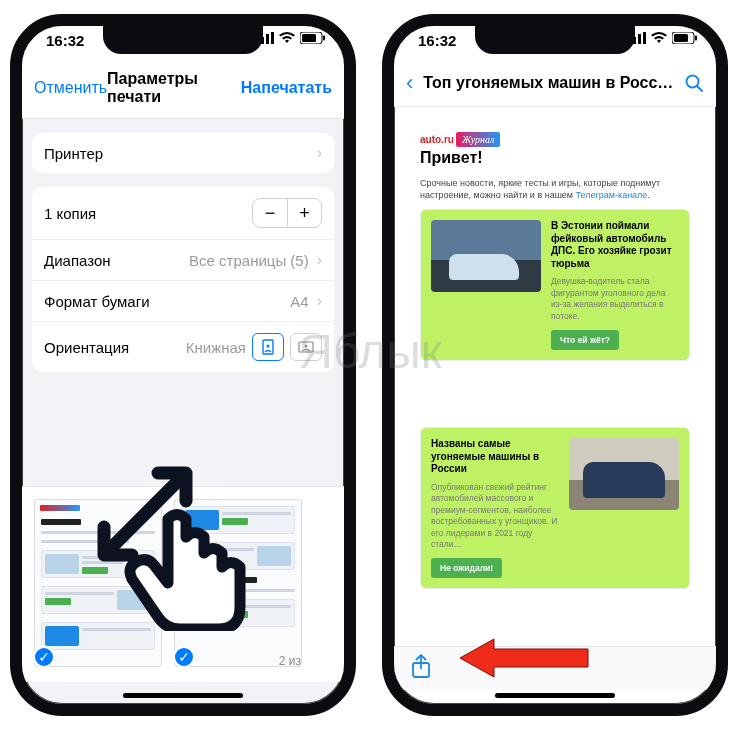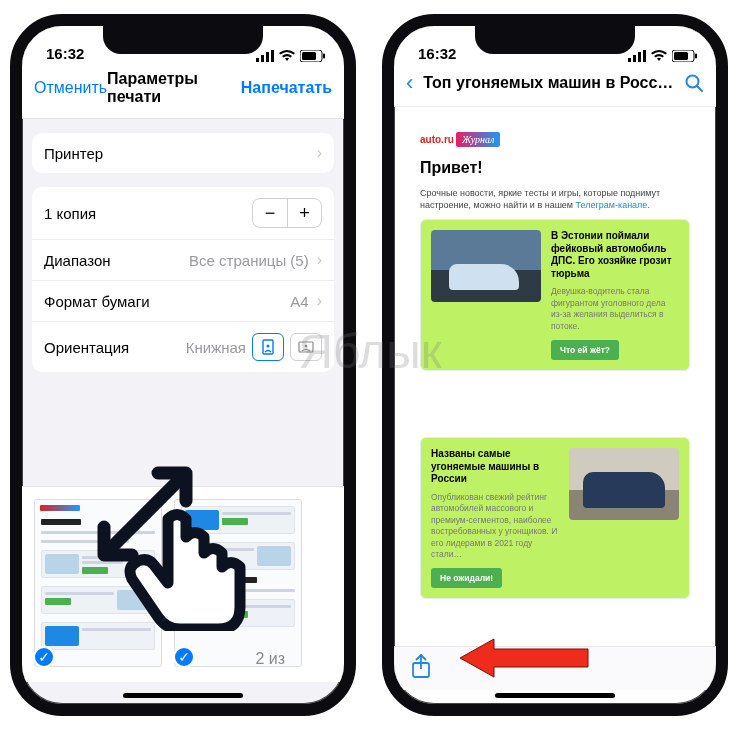--- a/index.html
+++ b/index.html
@@ -3,45 +3,45 @@
 <meta charset="utf-8">
 <style>
   * { box-sizing: border-box; margin: 0; padding: 0; font-family: -apple-system, "Helvetica Neue", Arial, sans-serif; }
   body { background: #fff; width: 740px; height: 731px; position: relative; }
   .watermark { position: absolute; left: 50%; top: 48%; transform: translate(-50%,-50%); font-size: 48px; color: rgba(120,120,120,0.25); pointer-events: none; z-index: 50; }
   .phone { position: absolute; width: 346px; height: 702px; border: 12px solid #0b0b10; border-radius: 52px; background: #f2f2f7; box-shadow: 0 0 0 1px #444 inset; overflow: hidden; }
   .phone.left { left: 10px; top: 14px; }
   .phone.right { left: 382px; top: 14px; }
   .notch { position:absolute; top:0; left:50%; transform:translateX(-50%); width: 160px; height: 28px; background:#0b0b10; border-bottom-left-radius: 18px; border-bottom-right-radius: 18px; z-index: 20;}
   .homebar { position:absolute; bottom:6px; left:50%; transform:translateX(-50%); width:120px; height:5px; background:#000; border-radius:3px; z-index: 30;}
-  .status { display:flex; justify-content:space-between; align-items:flex-end; height:36px; padding: 6px 18px 0 24px; font-size: 15px; font-weight: 600; color:#000; background:#fff;}
+  .status { display:flex; justify-content:space-between; align-items:flex-start; height:36px; padding: 6px 18px 0 24px; font-size: 15px; font-weight: 600; color:#000; background:#fff;}
   .sicons { display:flex; gap:5px; align-items:center; }
   .navbar { display:flex; align-items:center; justify-content:space-between; padding: 8px 12px 12px; background:#fff; border-bottom:1px solid #e3e3e8;}
   .navtitle { font-size: 16px; font-weight: 600; color:#000;}
   .navbtn { color:#007aff; font-size: 16px; text-align: center; }
   .navbtn.bold { font-weight: 600; padding-left: 29px; }
   .section { margin: 14px 10px 0; background:#fff; border-radius:10px; overflow:hidden; }
   .row { display:flex; align-items:center; justify-content:space-between; padding: 11px 12px; font-size: 15px; color:#000; }
   .row + .row { border-top: 1px solid #eceef0; }
   .row .val { color:#9a9aa0; display:flex; align-items:center; gap:8px; }
   .chev { color:#c7c7cc; font-size: 16px; }
   .stepper { display:flex; border:1px solid #d0d0d5; border-radius:8px; overflow:hidden; }
   .stepper div { width:34px; height:28px; display:flex; align-items:center; justify-content:center; color:#000; font-size:18px;}
   .stepper div + div { border-left:1px solid #d0d0d5;}
   .orbox { width:32px; height:28px; border:1px solid #cfcfd4; border-radius:6px; display:flex; align-items:center; justify-content:center; font-size:13px;}
   .orbox.sel { border:1.5px solid #007aff; color:#007aff; }
   .previewstrip { position:absolute; bottom: 22px; left:0; right:0; height: 196px; background:#fff; border-top:1px solid #e3e3e8; display:flex; gap:12px; padding: 12px; overflow: hidden;}
   .thumb { width: 128px; height: 168px; border: 1px solid #dcdce0; border-radius:3px; background: #fafbfc; position:relative; display:flex; flex-direction:column; }
   .thumb .check { position:absolute; bottom:-2px; left:-2px; width:22px; height:22px; background:#007aff; border-radius:50%; border:2px solid #fff; color:#fff; display:flex; align-items:center; justify-content:center; font-size:14px;}
-  .thumb .cap { position:absolute; bottom:-2px; right:16px; font-size:16px; color:#8a8a8e;}
+  .thumb .cap { position:absolute; bottom:-2px; right:0; font-size:12px; color:#8a8a8e;}
   
   .rnav { display:flex; align-items:center; gap:10px; padding: 8px 12px 10px; background:#fff; border-bottom:1px solid #ececef;}
   .rtitle { flex:1; font-size: 16px; font-weight:600; color:#000; white-space:nowrap; overflow:hidden; text-overflow:ellipsis;}
   .doc { background:#fff; margin: 12px; padding: 14px; font-size: 9px; color:#444; }
-  .logo { display:inline-flex; align-items:center; font-size:10px; margin-bottom:12px;}
+  .logo { display:inline-flex; align-items:center; font-size:10px; margin-bottom:2px;}
   .logo .a { color:#d22; font-weight:700;}
   .logo .j { background: linear-gradient(90deg,#e91e63,#2196f3); color:#fff; padding:2px 6px; font-style:italic; border-radius:2px; margin-left:2px; font-family: cursive;}
   .doc h1 { font-size: 16px; color:#000; font-weight:700; margin-bottom:10px;}
   .doc p { margin-bottom:8px; line-height:1.35;}
   .link { color:#1e88e5;}
   .card { border:1px solid #e9ecef; border-radius:6px; padding:10px; display:flex; gap:10px; margin-bottom:14px; background:#bef264;}
   .cardimg { width: 110px; height: 72px; border-radius:4px; flex-shrink:0; }
   .cardbody h3 { font-size: 10px; font-weight:700; color:#000; margin-bottom:6px; line-height:1.25;}
   .cardbody p { font-size: 8.5px; color:#777; margin-bottom:8px;}
   .pill { display:inline-block; background:#4caf50; color:#fff; font-size:8.5px; font-weight:600; padding:5px 9px; border-radius:3px;}

